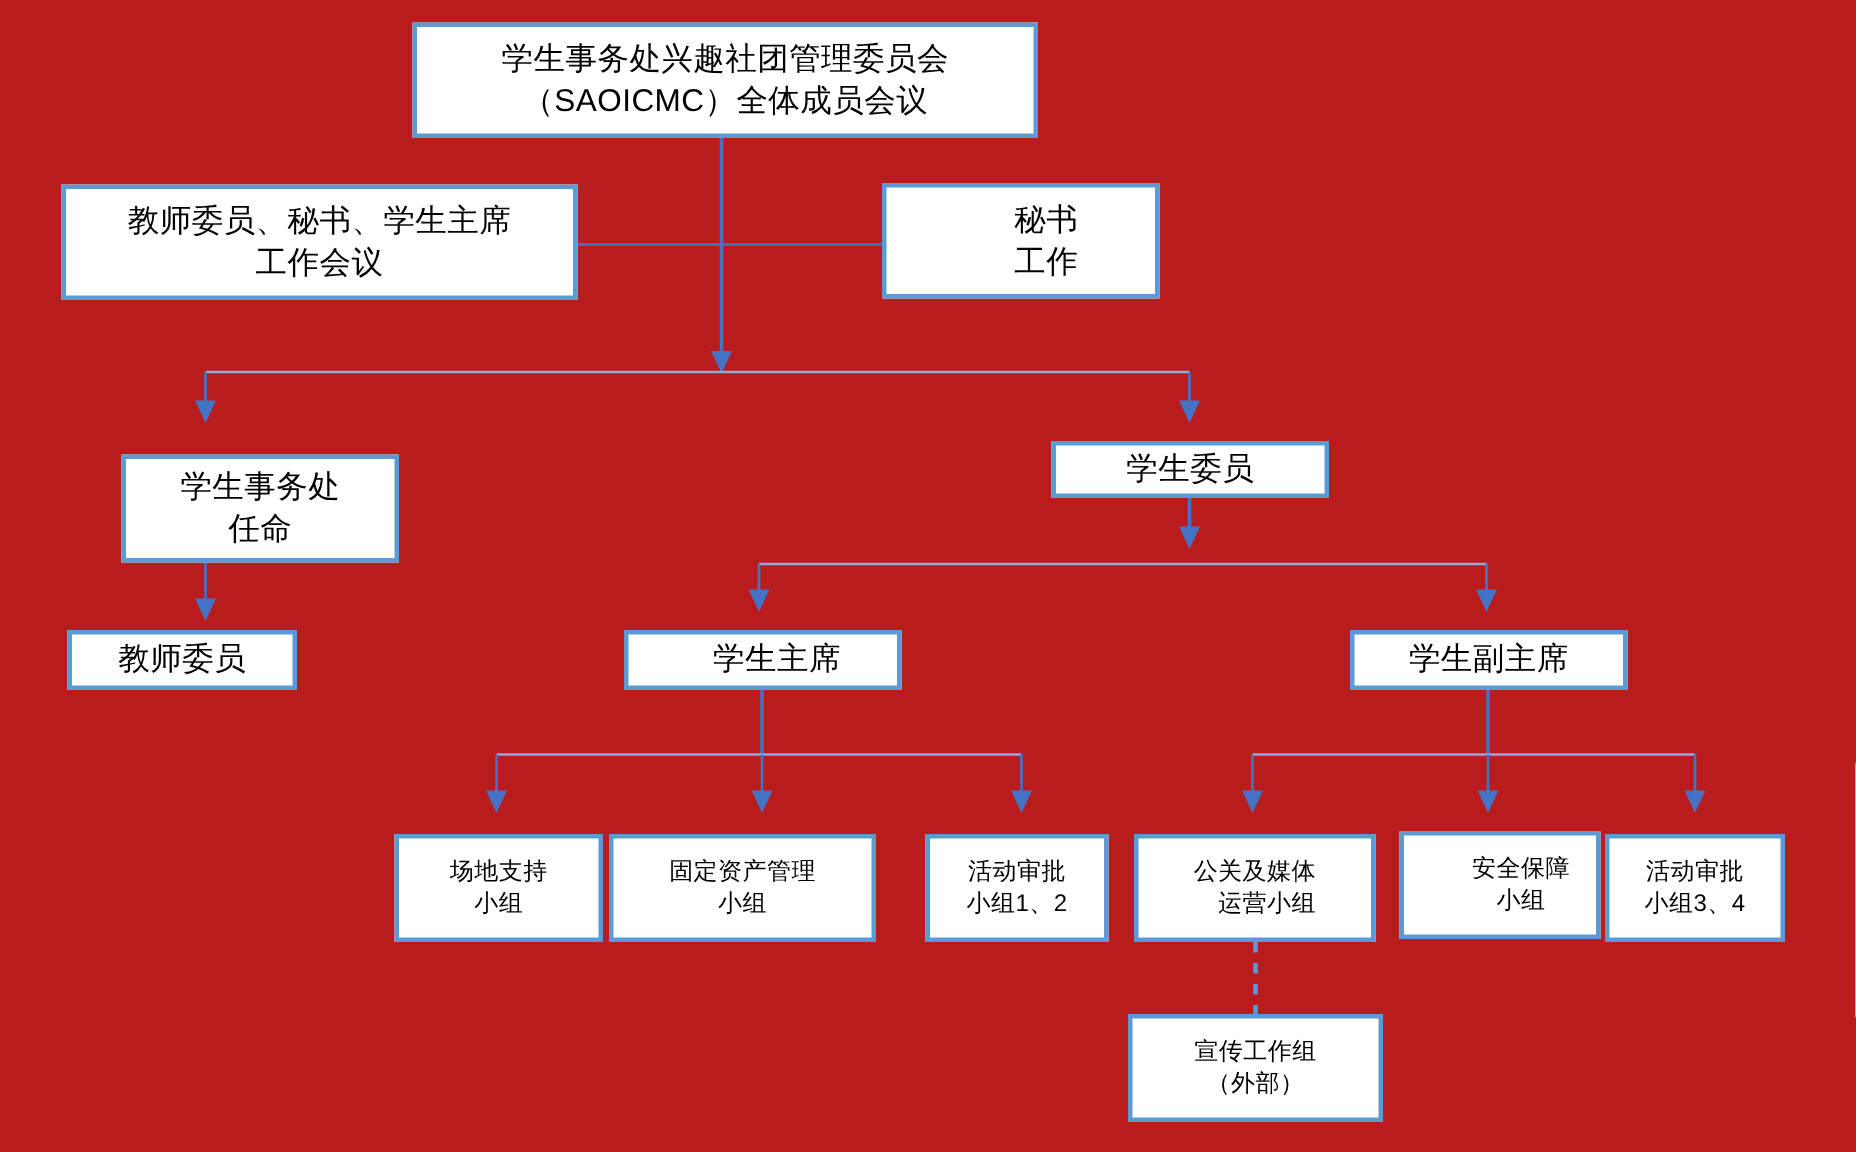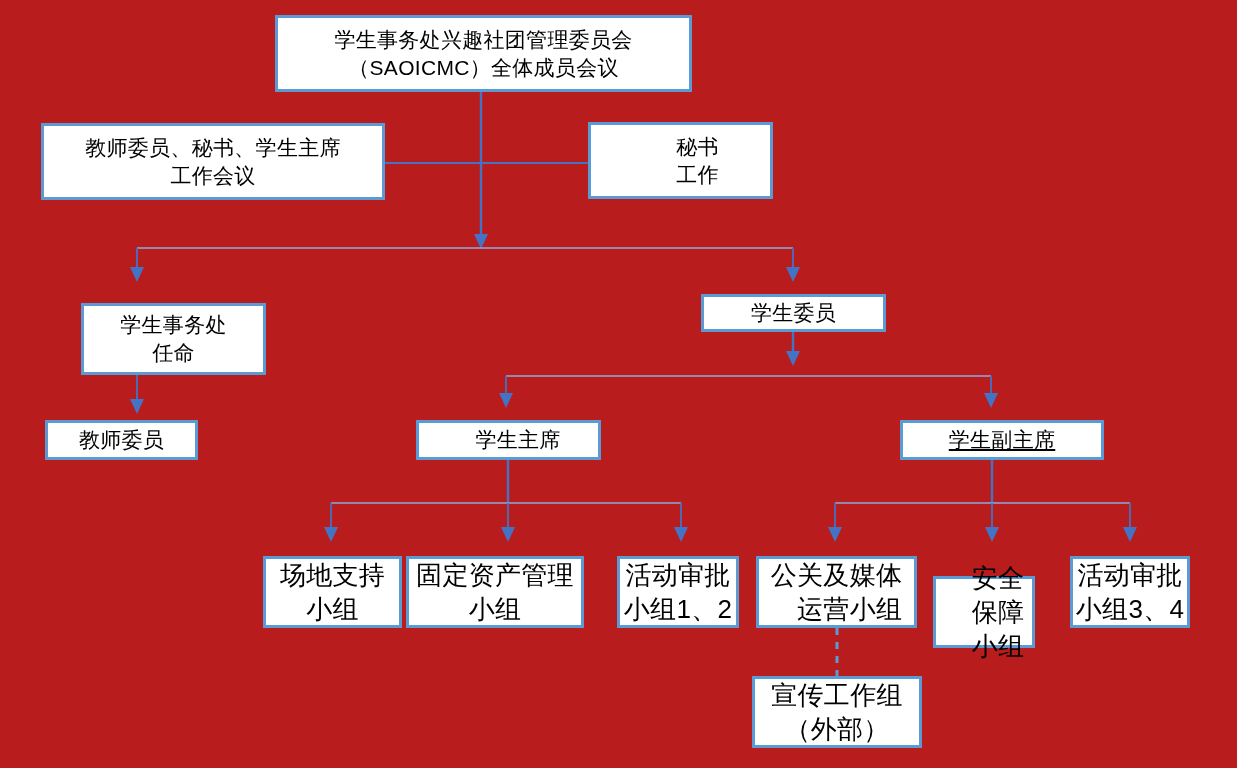--- a/index.html
+++ b/index.html
@@ -27,21 +27,21 @@
     justify-content: center;
     text-align: center;
     color: #000000;
     font-size: 21px;
     line-height: 1.32;
     letter-spacing: 0.3px;
     white-space: pre-line;
     z-index: 3;
   }
   .node.small {
-    font-size: 26px;
+    font-size: 16px;
   }
   svg.edges {
     position: absolute;
     left: 0;
     top: 0;
     width: 1237px;
     height: 768px;
     z-index: 1;
     overflow: visible;
   }
@@ -126,35 +126,35 @@
 
   <div class="node" style="left:45px; top:303px; width:185px; height:72px;margin-left:36px;">学生事务处
 任命</div>
 
   <div class="node" style="left:701px; top:294px; width:185px; height:38px;">学生委员</div>
 
   <div class="node" style="left:45px; top:420px; width:153px; height:40px;">教师委员</div>
 
   <div class="node" style="left:416px; top:420px; width:185px; height:40px;padding-left:19px;">学生主席</div>
 
-  <div class="node" style="left:900px; top:420px; width:204px; height:40px;text-decoration:underline;">学生副主席</div>
+  <div class="node" style="left:900px; top:420px; width:185px; height:40px;">学生副主席</div>
 
   <div class="node small" style="left:263px; top:556px; width:139px; height:72px;">场地支持
 小组</div>
 
   <div class="node small" style="left:406px; top:556px; width:178px; height:72px;">固定资产管理
 小组</div>
 
   <div class="node small" style="left:617px; top:556px; width:122px; height:72px;">活动审批
 小组1、2</div>
 
   <div class="node small" style="left:756px; top:556px; width:161px; height:72px;text-align:right;">公关及媒体
 运营小组</div>
 
-  <div class="node small" style="left:933px; top:576px; width:102px; height:72px;padding-left:28px;">安全保障
+  <div class="node small" style="left:933px; top:554px; width:134px; height:72px;padding-left:28px;">安全保障
 小组</div>
 
   <div class="node small" style="left:1070px; top:556px; width:120px; height:72px;">活动审批
 小组3、4</div>
 
   <div class="node small" style="left:752px; top:676px; width:170px; height:72px;">宣传工作组
 （外部）</div>
 
 </div>
 

